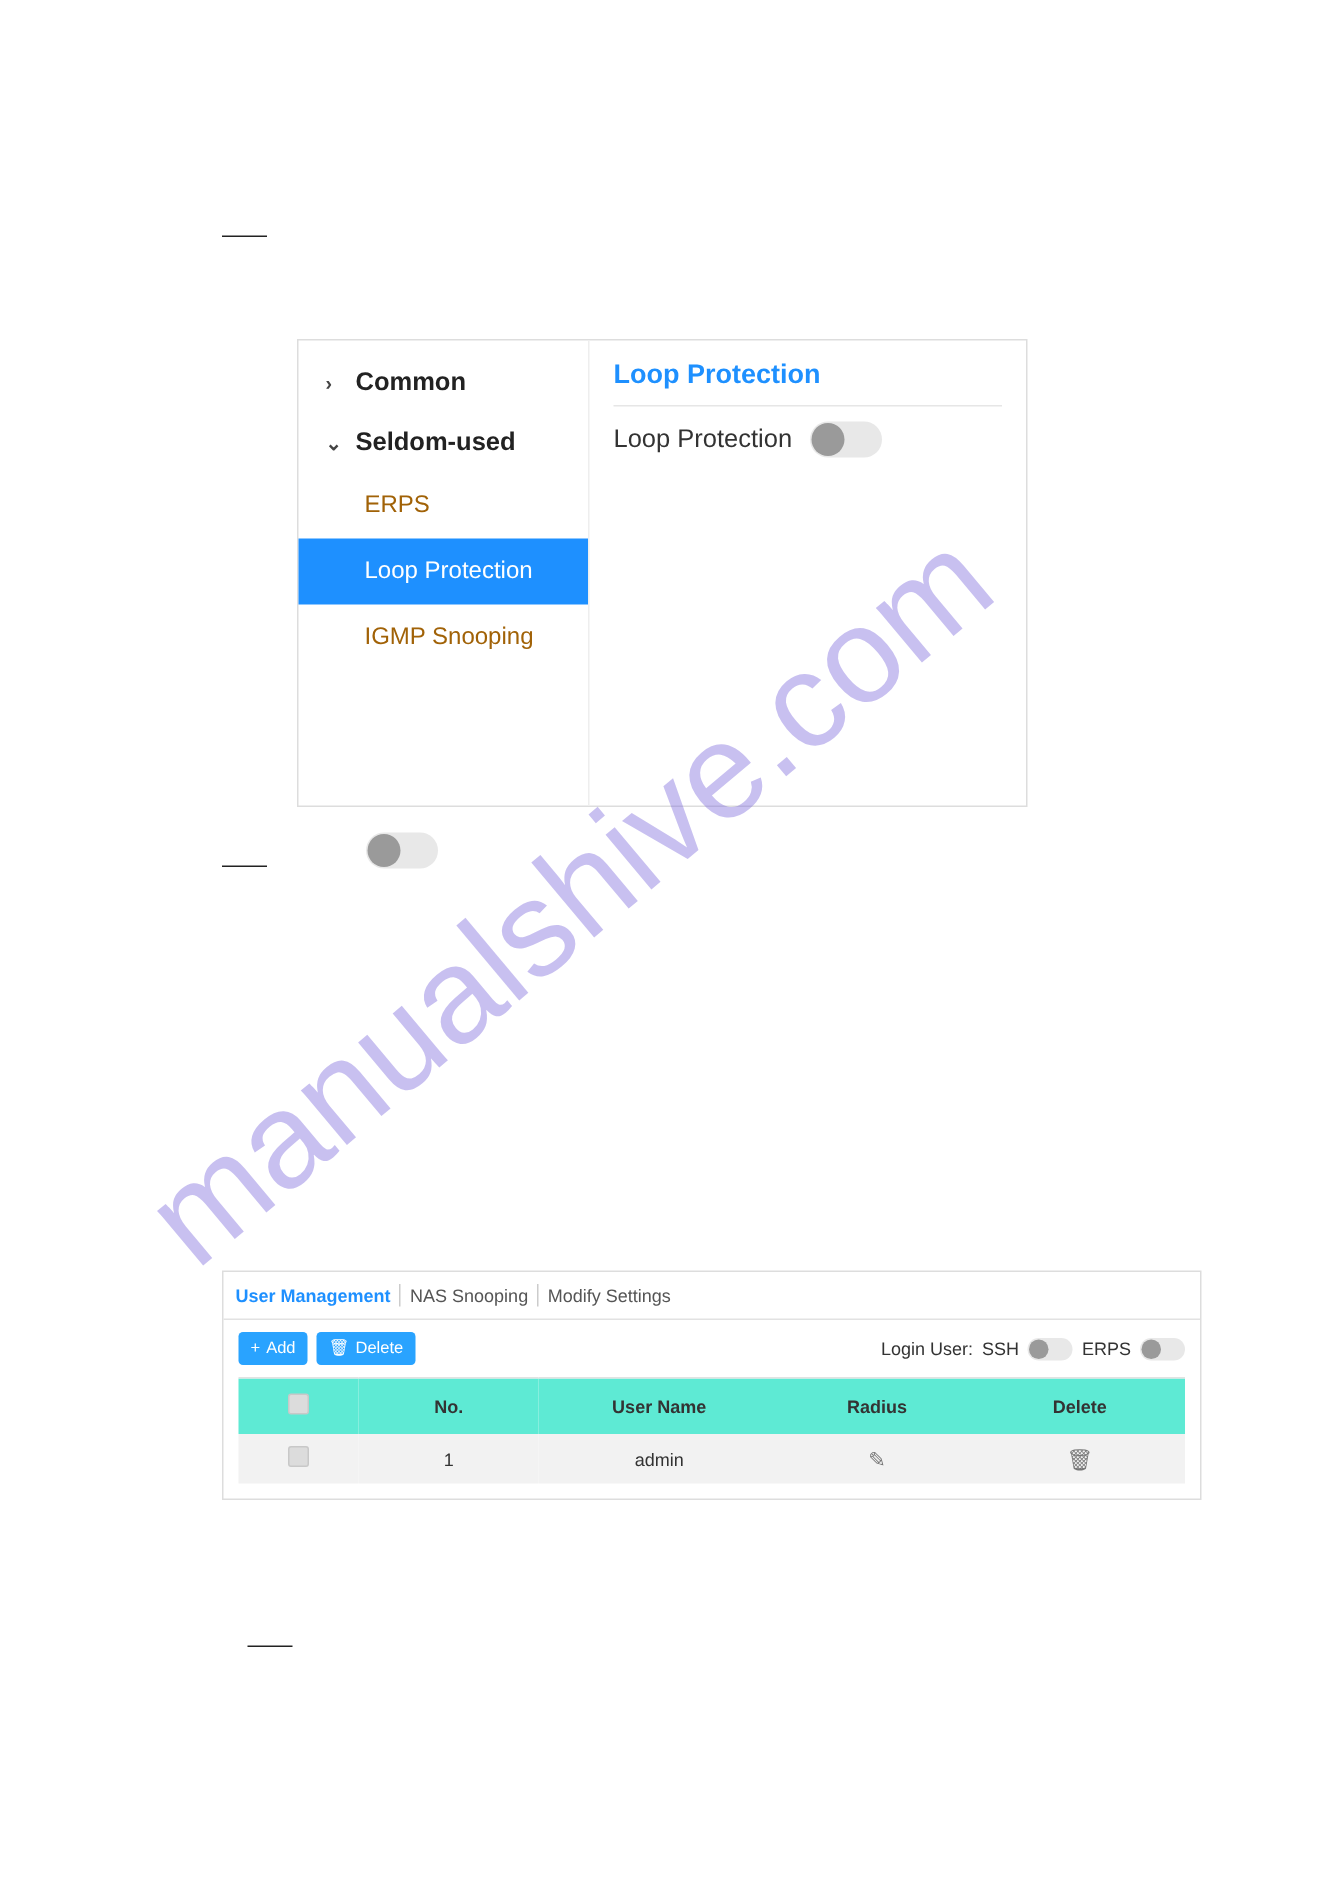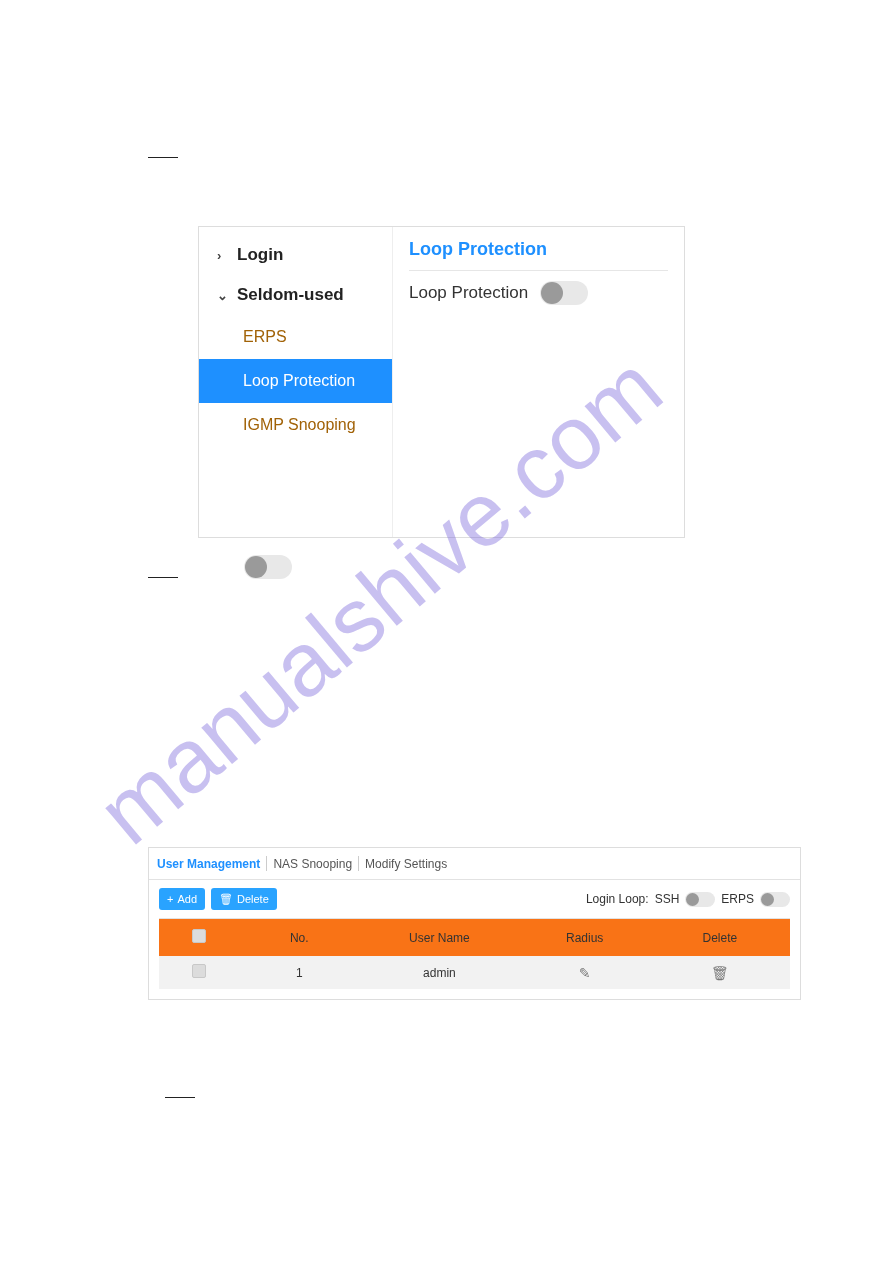--- a/index.html
+++ b/index.html
@@ -200,22 +200,22 @@
     left: 1px;
   }
   .table {
     width: calc(100% - 20px);
     margin: 0 10px 10px 10px;
     border-collapse: collapse;
     font-size: 12px;
     color: #333;
   }
   .table thead th {
-    background: #f97316;
-    font-weight: 400;
+    background: #5eead4;
+    font-weight: 700;
     text-align: center;
     padding: 10px 6px;
     border-top: 1px solid #e2e2e2;
   }
   .table tbody tr {
     background: #f2f2f2;
   }
   .table td {
     text-align: center;
     padding: 8px 6px;
@@ -247,21 +247,21 @@
 <div class="watermark">manualshive.com</div>
 
 <div class="uline" style="top:157px;left:148px;width:30px;"></div>
 <div class="uline" style="top:577px;left:148px;width:30px;"></div>
 <div class="uline" style="top:1097px;left:165px;width:30px;"></div>
 
 <div class="panel1">
   <div class="sidebar">
     <div class="side-group">
       <span class="side-caret">›</span>
-      <span>Login</span>
+      <span>Common</span>
     </div>
     <div class="side-group">
       <span class="side-caret">⌄</span>
       <span>Seldom-used</span>
     </div>
     <div class="side-item">ERPS</div>
     <div class="side-item active">Loop Protection</div>
     <div class="side-item">IGMP Snooping</div>
   </div>
   <div class="content1">
@@ -292,21 +292,21 @@
     <div class="btn">
       <span class="icon">+</span>
       <span>Add</span>
     </div>
     <div class="btn">
       <span class="icon">🗑</span>
       <span>Delete</span>
     </div>
     <div class="spacer"></div>
     <div class="login-mode">
-      <span>Login Loop:</span>
+      <span>Login User:</span>
       <span>SSH</span>
       <div class="mini-toggle">
         <div class="mini-knob"></div>
       </div>
       <span>ERPS</span>
       <div class="mini-toggle">
         <div class="mini-knob"></div>
       </div>
     </div>
   </div>

